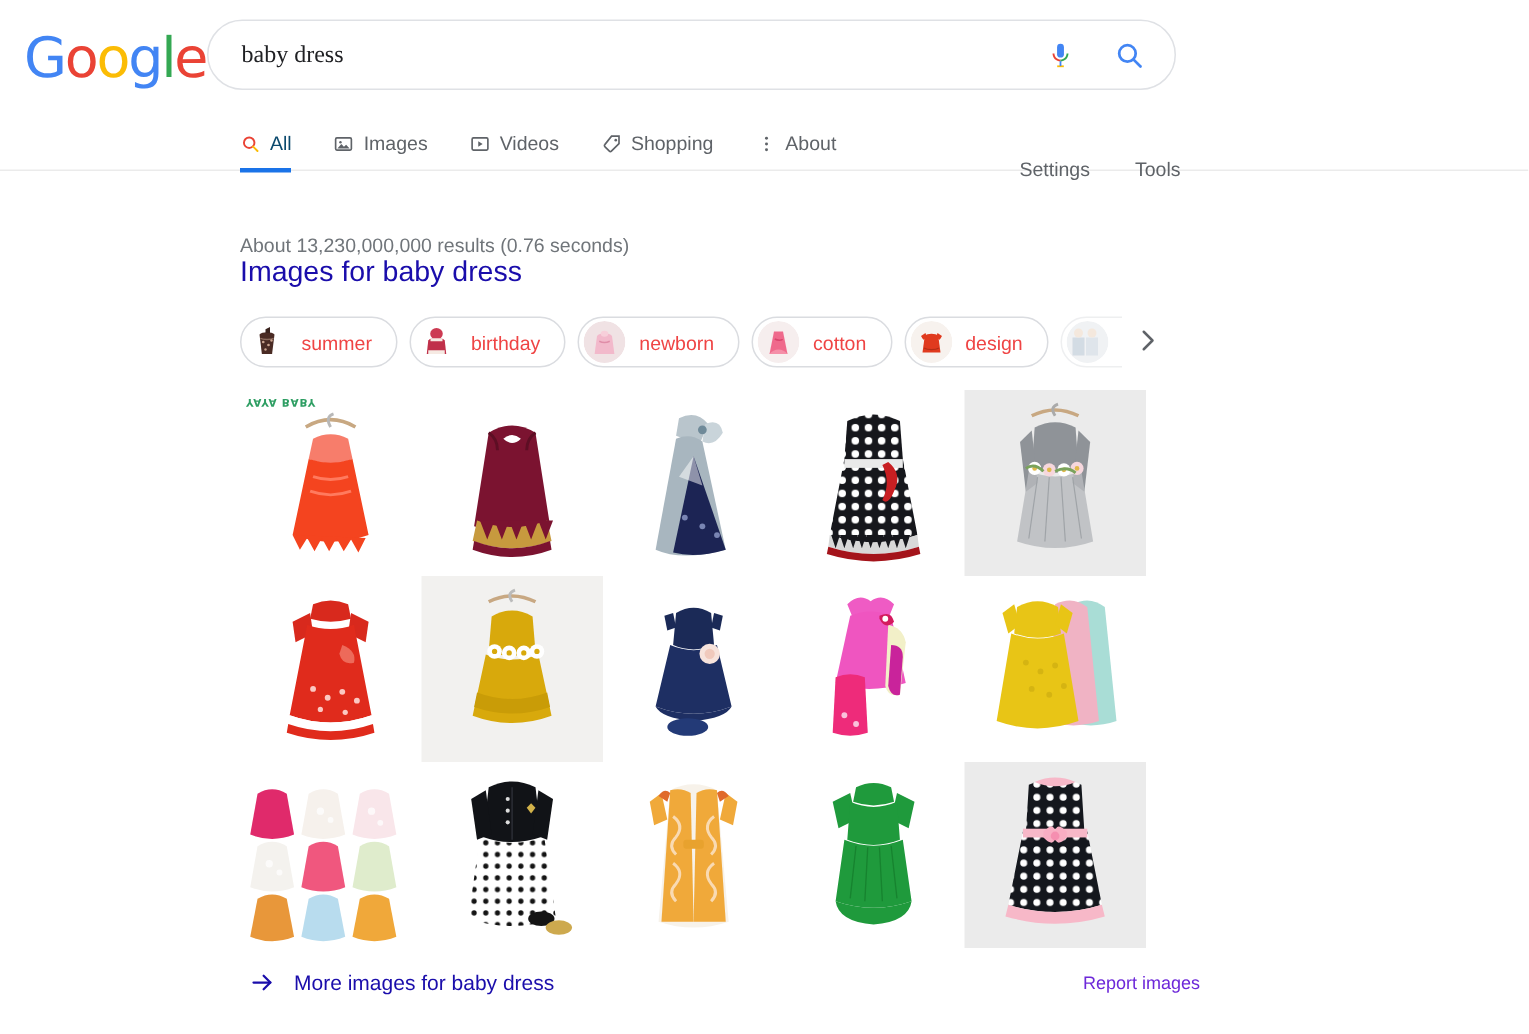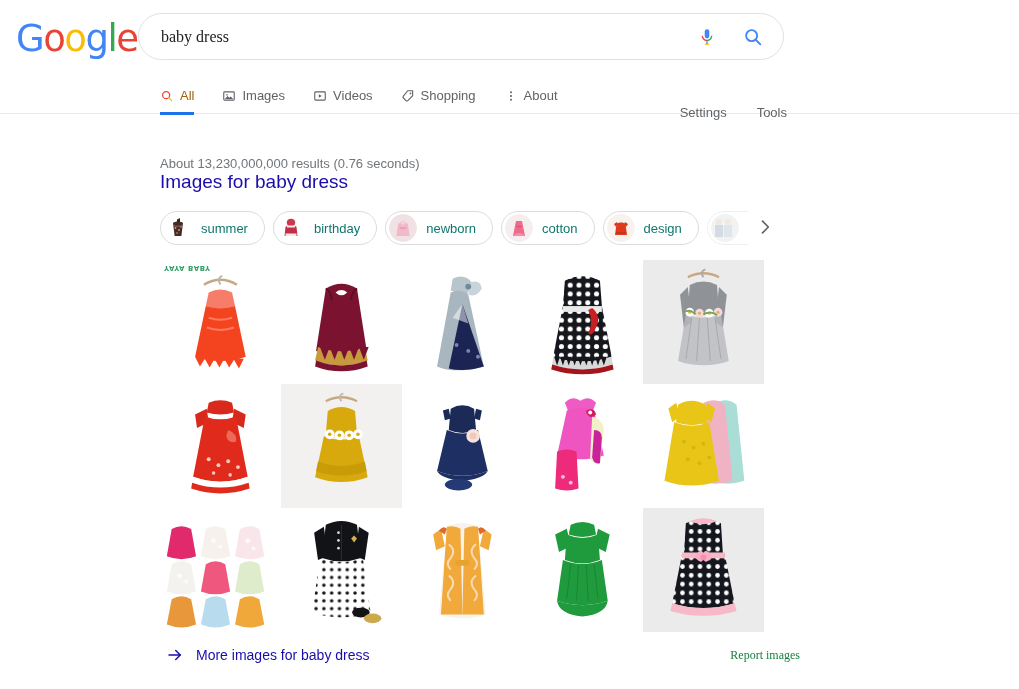--- a/index.html
+++ b/index.html
@@ -78,21 +78,21 @@
     height: 36px;
     padding: 0 14px 0 0;
     margin-right: 14px;
     font-size: 13px;
     color: #5f6368;
     cursor: pointer;
     position: relative;
     white-space: nowrap;
   }
   .navtab .lbl { line-height: 28px; }
-  .navtab.active { color: #a16207; }
+  .navtab.active { color: #0c4a6e; }
   .navtab.active::after {
     content: "";
     position: absolute;
     left: 0; right: 14px; bottom: -1px;
     height: 3px;
     background: #1a73e8;
   }
   .nav-right {
     position: absolute;
     right: 232px; top: 0;
@@ -148,21 +148,21 @@
     border-radius: 50%;
     margin-right: 9px;
     flex: 0 0 auto;
     background-size: cover;
     background-position: center;
     overflow: hidden;
     position: relative;
   }
   .chip .lbl {
     font-size: 13px;
-    color: #0f766e;
+    color: #ef4444;
     white-space: nowrap;
   }
   .chip.faded { opacity: .45; }
   .chips-next {
     position: absolute;
     right: 0; top: 2px;
     width: 30px; height: 30px;
     display: flex; align-items: center; justify-content: center;
     cursor: pointer;
     background: #fff;
@@ -209,23 +209,22 @@
   }
   .more-link {
     display: flex; align-items: center; gap: 12px;
     color: #1a0dab; font-size: 14px; cursor: pointer;
     position: absolute; left: 6px; top: 0; justify-content: center;
   }
   .report-link {
     position: absolute;
     right: -36px; top: 2px;
     font-size: 12px;
-    color: #15803d;
+    color: #6d28d9;
     cursor: pointer;
-    font-family: Liberation Serif, serif;
   }
   svg { display: block; }
 </style>
 </head>
 <body>
 
 <div class="header">
 
   <div class="logo">
     <span style="color:#4285F4">G</span><span style="color:#EA4335">o</span><span style="color:#FBBC05">o</span><span style="color:#4285F4">g</span><span style="color:#34A853">l</span><span style="color:#EA4335">e</span>

